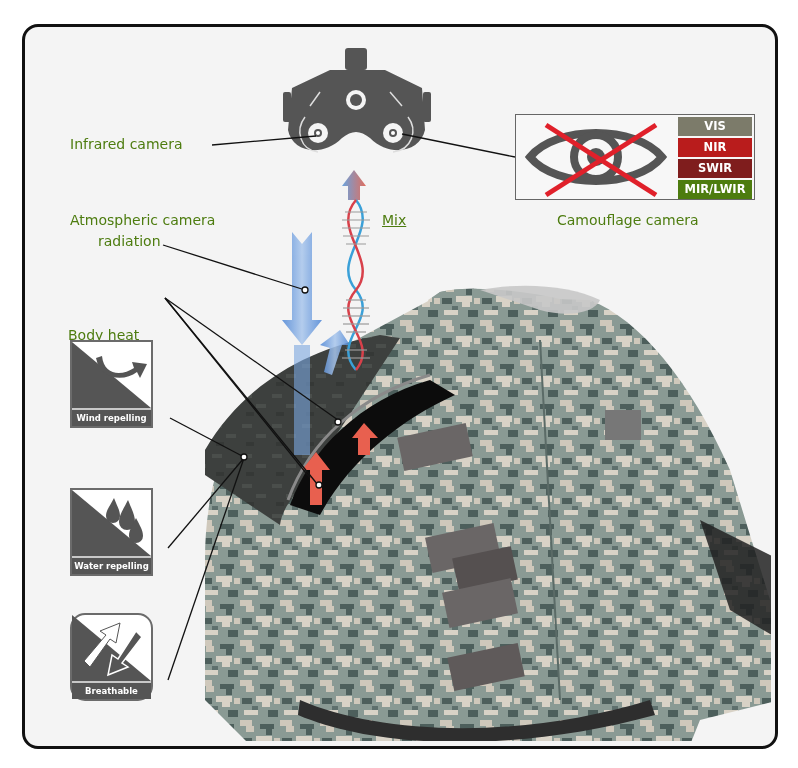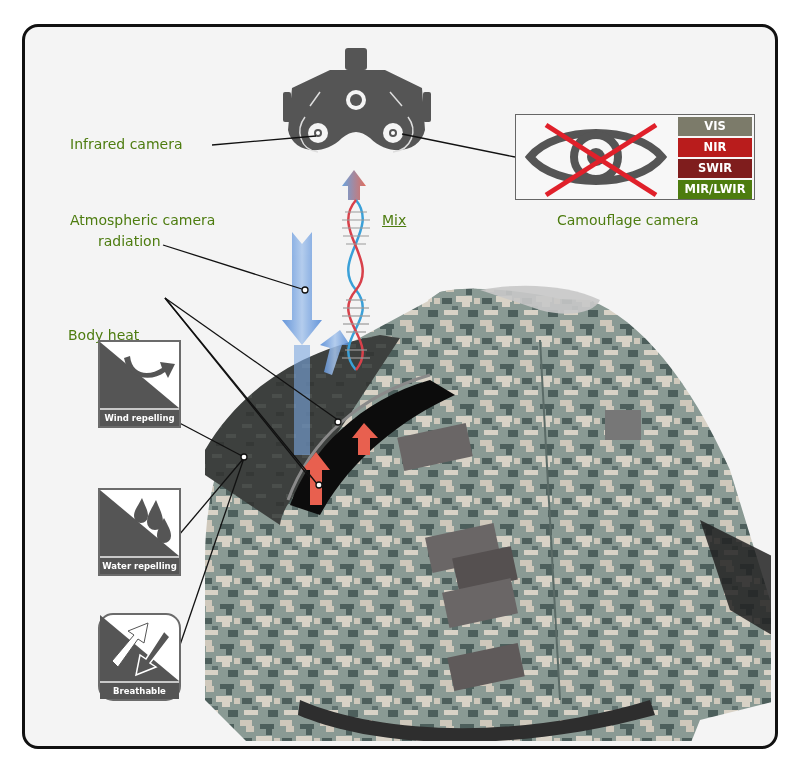--- a/index.html
+++ b/index.html
@@ -4,21 +4,21 @@
 <style>
   html, body { margin:0; padding:0; background:#ffffff; }
   body { width:798px; height:768px; position:relative; overflow:hidden; font-family:"DejaVu Sans", "Liberation Sans", sans-serif; }
   .frame {
     position:absolute; left:22px; top:24px; width:750px; height:719px;
     border:3px solid #111; border-radius:16px; background:#f4f4f4; overflow:hidden;
   }
   svg.art { position:absolute; left:0; top:0; }
   .label { position:absolute; font-size:14px; color:#4d7c0f; line-height:21px; white-space:nowrap; }
   .icon-card {
-    position:absolute; width:83px; height:88px; background:#fff; border:2px solid #6b6b6b; box-sizing:border-box;margin-left:28px;
+    position:absolute; width:83px; height:88px; background:#fff; border:2px solid #6b6b6b; box-sizing:border-box;
   }
   .icon-card .cap {
     position:absolute; left:0; right:0; bottom:0; height:16px; background:#555; color:#fff;
     font-size:8.5px; font-weight:bold; text-align:center; line-height:16px;
     border-top:2px solid #c8c8c8;
   }
   .swatches { position:absolute; left:162px; top:2px; width:74px; }
   .sw { height:19px; margin-bottom:2px; color:#fff; font-weight:bold; font-size:11.5px; text-align:center; line-height:19px; }
   .camo-box {
     position:absolute; left:515px; top:114px; width:240px; height:86px; background:#f7f7f7; border:1.5px solid #666; box-sizing:border-box;

